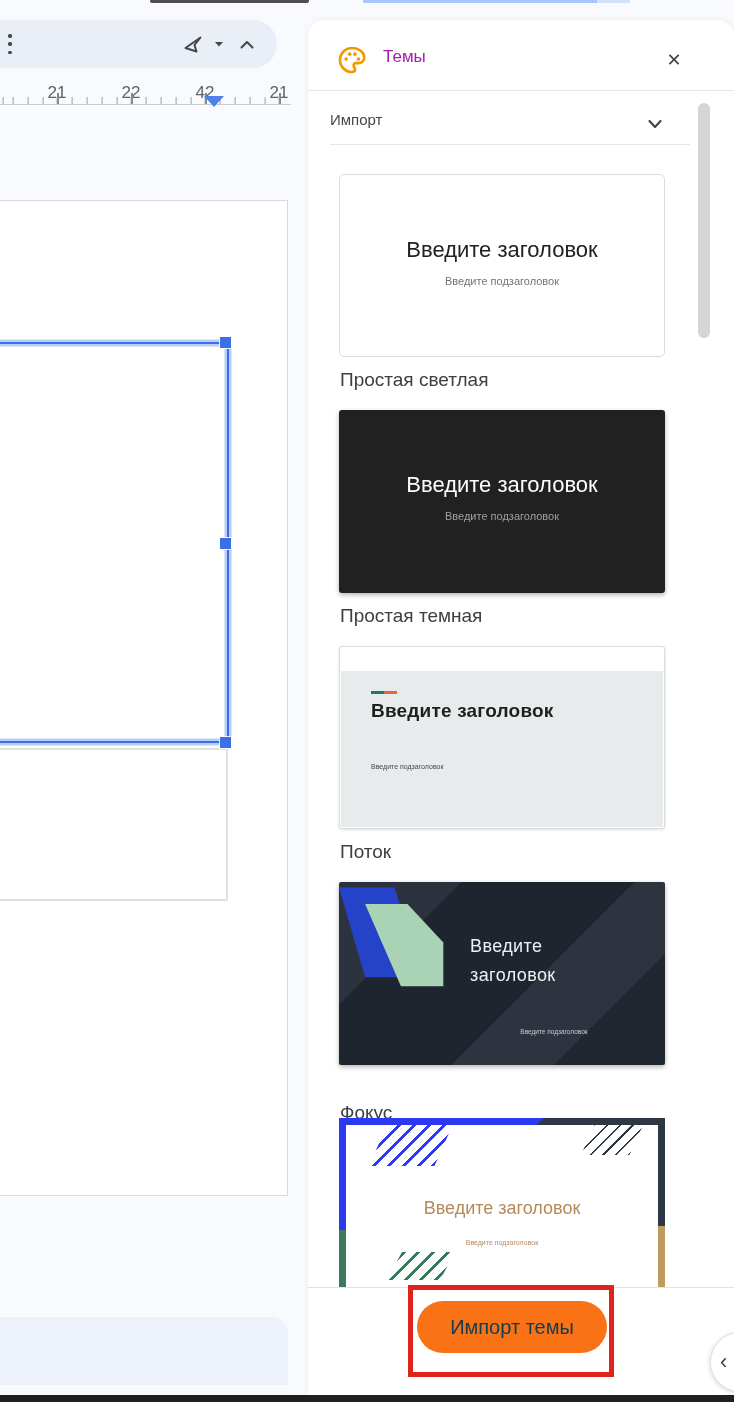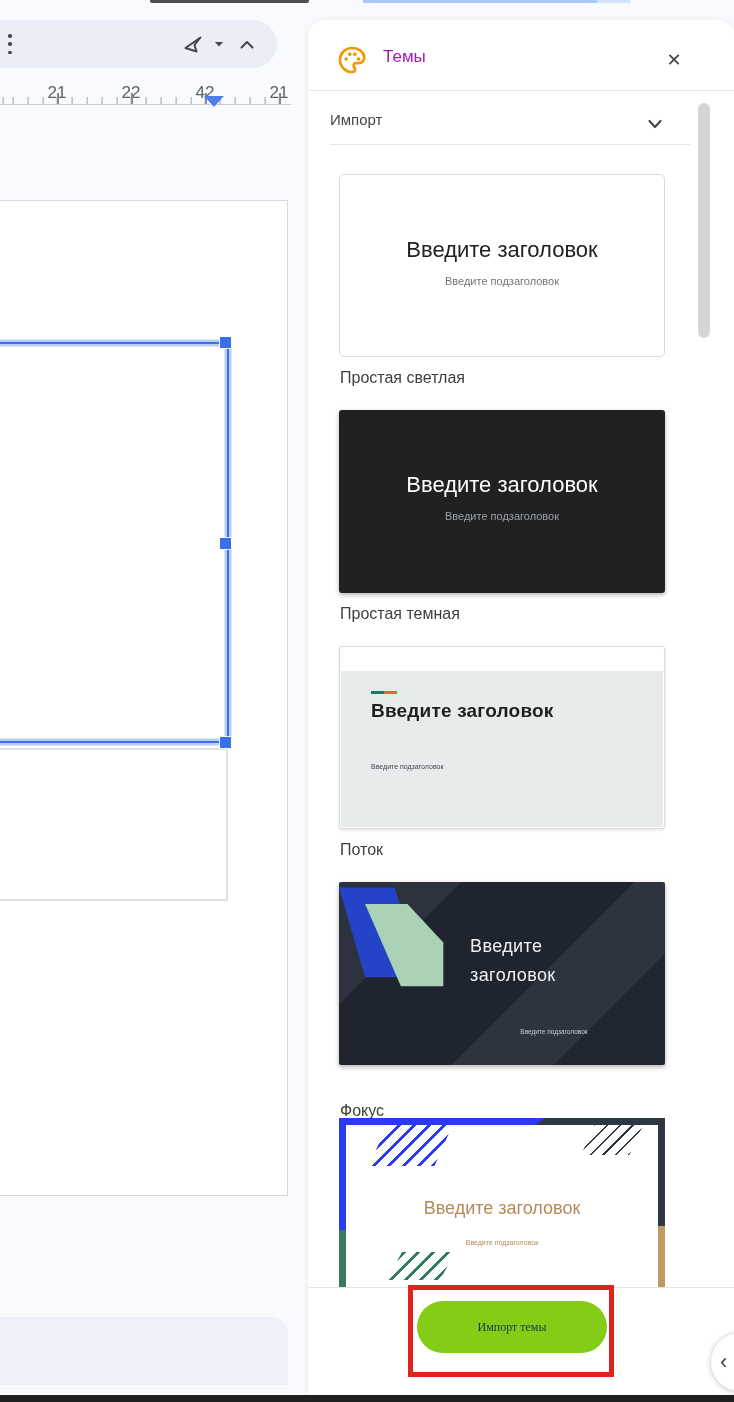--- a/index.html
+++ b/index.html
@@ -57,21 +57,21 @@
   .p-close { position:absolute; left:352px; top:26px; width:28px; height:28px;
     font-size:18px; color:#444746; text-align:center; line-height:28px; cursor:pointer; }
   .p-div { position:absolute; left:0; right:0; top:70px; height:1px; background:#e4e6e8; }
   .p-sec-label { position:absolute; left:22px; top:91px; font-size:15px; color:#444746; }
   .p-sec-chev { position:absolute; left:336px; top:93px; cursor:pointer; }
   .p-div2 { position:absolute; left:22px; right:44px; top:124px; height:1px; background:#e4e6e8; }
   .p-scrollbar { position:absolute; left:390px; top:83px; width:12px; height:235px;
     background:#d3d6d9; border-radius:6px; cursor:pointer; }
 
   .card { position:absolute; left:31px; width:326px; height:183px; cursor:pointer; }
-  .card-label { position:absolute; left:32px; font-size:16px; color:#3c4043; }
+  .card-label { position:absolute; left:32px; font-size:19px; color:#3c4043; }
 
   
   .card1 { top:154px; background:#fff; border:1.5px solid #d9dbde; border-radius:5px; }
   .c-title { position:absolute; left:0; width:100%; text-align:center; top:62px;
     font-size:22px; color:#202124; }
   .c-sub { position:absolute; left:0; width:100%; text-align:center; top:100px;
     font-size:11px; color:#717579; }
   
   .card2 { top:390px; background:#212121; border-radius:3px;
     box-shadow:0 2px 5px rgba(0,0,0,.30); }
@@ -121,22 +121,22 @@
     background:repeating-linear-gradient(135deg,#2f7d5b 0 3px,transparent 3px 10.5px); }
   .c5-title { position:absolute; left:0; width:100%; top:80px; text-align:center;
     font-size:18px; color:#b6895b; }
   .c5-sub { position:absolute; left:0; width:100%; top:121px; text-align:center;
     font-size:7px; color:#b6895b; }
 
   
   .p-footer { position:absolute; left:0; right:0; top:1267px; bottom:0;
     background:#fff; border-top:1px solid #e3e3e3; }
   .import-btn { position:absolute; left:109px; top:1281px; width:190px; height:52px;
-    border:none; border-radius:26px; background:#84cc16; color:#103c53;
-    font-size:12px; font-family:Liberation Serif, serif; cursor:pointer; }
+    border:none; border-radius:26px; background:#f97316; color:#103c53;
+    font-size:20px; font-family:Liberation Sans, sans-serif; cursor:pointer; }
   .red-annot { position:absolute; left:100px; top:1265px; width:206px; height:92px;
     border:5px solid #df241c; z-index:5; pointer-events:none; }
 
   
   .fab { position:absolute; left:710px; top:1332px; width:60px; height:60px;
     border-radius:50%; background:#fff; border:1px solid #e0e3e7;
     box-shadow:0 1px 5px rgba(0,0,0,.18); z-index:6; cursor:pointer;
     font-size:22px; color:#444746; line-height:58px; padding-left:9px; }
 
   .bottombar { position:absolute; left:0; top:1395px; width:734px; height:7px;

